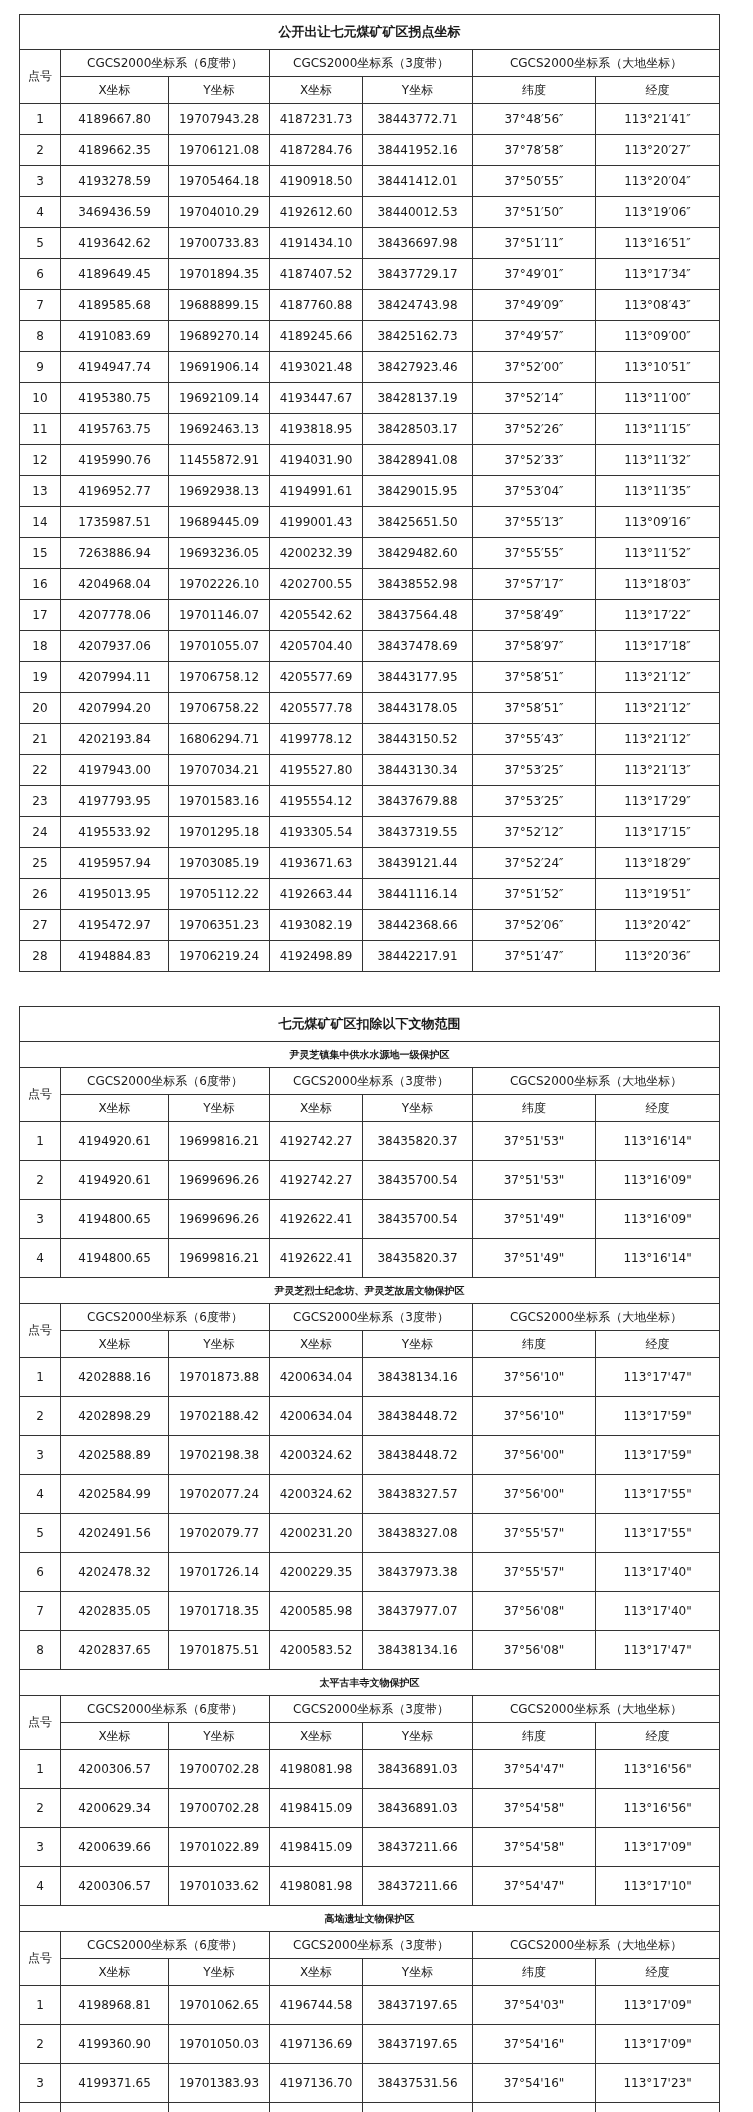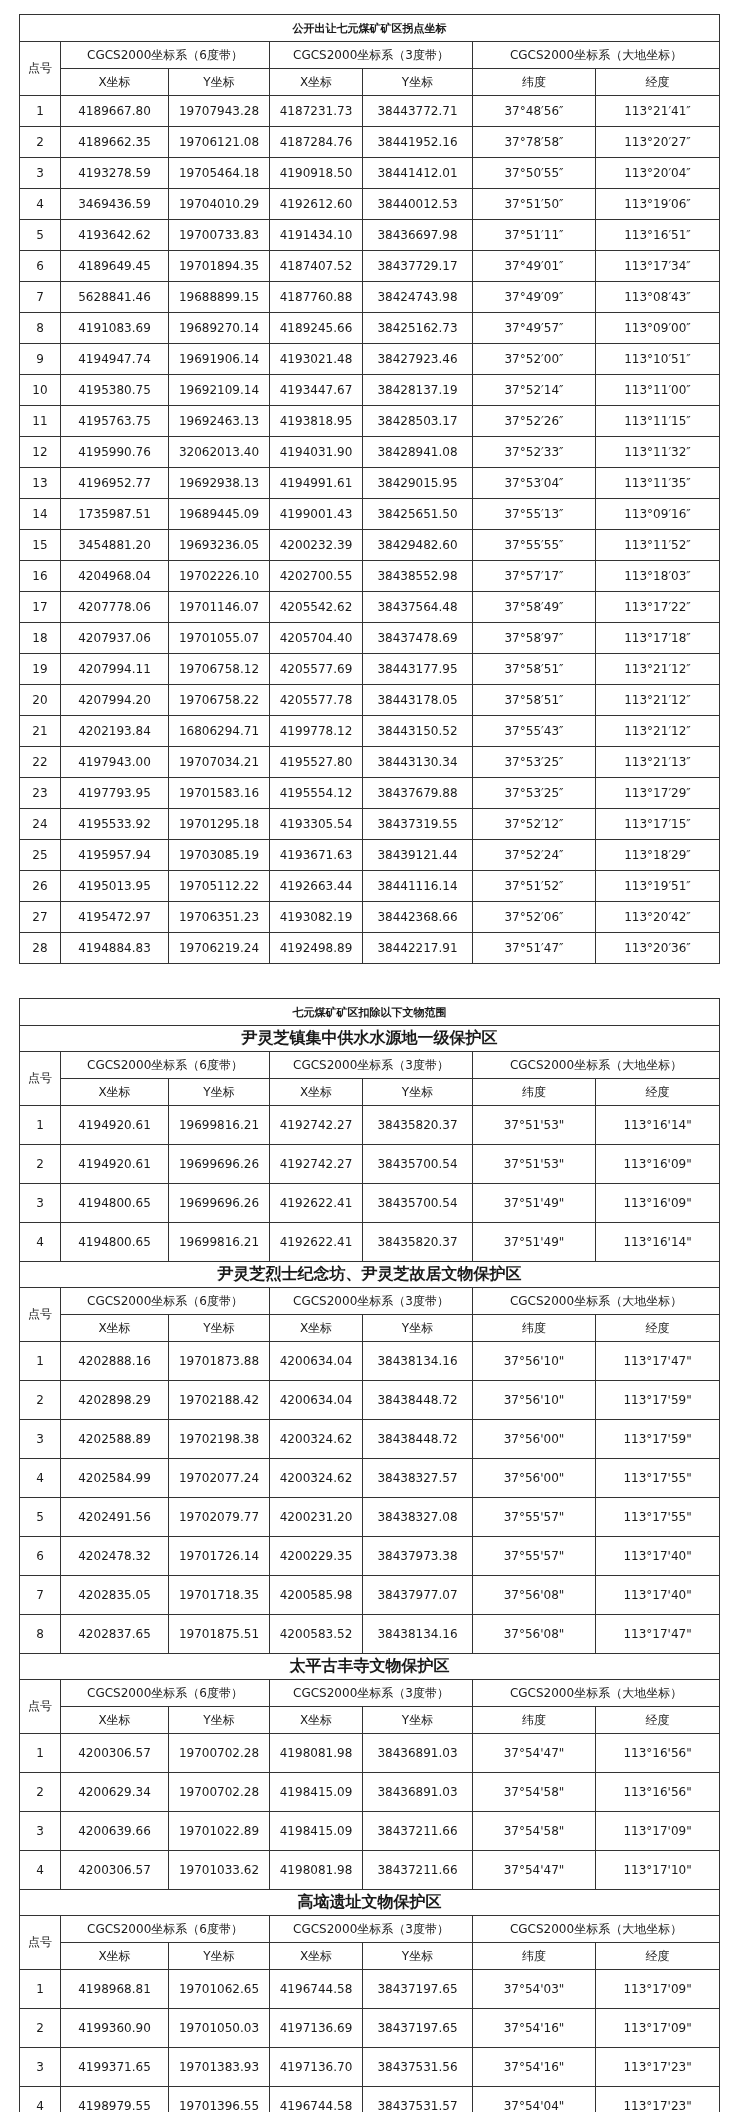--- a/index.html
+++ b/index.html
@@ -17,22 +17,22 @@
     margin-left: 19px;
   }
   table.coord th, table.coord td {
     border: 1px solid #333333;
     text-align: center;
     vertical-align: middle;
     padding: 2px;
     overflow: hidden;
     white-space: nowrap;
   }
-  tr.title-row th { height: 27px; font-size: 11px; font-weight: bold; }
-  tr.section-title-row th { height: 26px; font-size: 16px; font-weight: bold; text-align: center; }
+  tr.title-row th { height: 35px; font-size: 13px; font-weight: bold; }
+  tr.section-title-row th { height: 26px; font-size: 10px; font-weight: bold; text-align: center; }
   tr.group-row th, tr.sub-row th { height: 27px; font-size: 12px; font-weight: normal; }
   tr.data-row td { font-size: 12px; font-weight: normal; }
   tr.data-row.t1 td { height: 31px; }
   tr.data-row.t2 td { height: 39px; }
   #table2 { margin-top: 34px; }
   col.c-point { width: 41px; }
   col.c-x6 { width: 108px; }
   col.c-y6 { width: 101px; }
   col.c-x3 { width: 93px; }
   col.c-y3 { width: 110px; }
@@ -123,21 +123,21 @@
           <td>6</td>
           <td>4189649.45</td>
           <td>19701894.35</td>
           <td>4187407.52</td>
           <td>38437729.17</td>
           <td>37°49′01″</td>
           <td>113°17′34″</td>
         </tr>
         <tr class="data-row t1">
           <td>7</td>
-          <td>5628841.46</td>
+          <td>4189585.68</td>
           <td>19688899.15</td>
           <td>4187760.88</td>
           <td>38424743.98</td>
           <td>37°49′09″</td>
           <td>113°08′43″</td>
         </tr>
         <tr class="data-row t1">
           <td>8</td>
           <td>4191083.69</td>
           <td>19689270.14</td>
@@ -169,21 +169,21 @@
           <td>4195763.75</td>
           <td>19692463.13</td>
           <td>4193818.95</td>
           <td>38428503.17</td>
           <td>37°52′26″</td>
           <td>113°11′15″</td>
         </tr>
         <tr class="data-row t1">
           <td>12</td>
           <td>4195990.76</td>
-          <td>32062013.40</td>
+          <td>11455872.91</td>
           <td>4194031.90</td>
           <td>38428941.08</td>
           <td>37°52′33″</td>
           <td>113°11′32″</td>
         </tr>
         <tr class="data-row t1">
           <td>13</td>
           <td>4196952.77</td>
           <td>19692938.13</td>
           <td>4194991.61</td>
@@ -195,21 +195,21 @@
           <td>14</td>
           <td>1735987.51</td>
           <td>19689445.09</td>
           <td>4199001.43</td>
           <td>38425651.50</td>
           <td>37°55′13″</td>
           <td>113°09′16″</td>
         </tr>
         <tr class="data-row t1">
           <td>15</td>
-          <td>3454881.20</td>
+          <td>7263886.94</td>
           <td>19693236.05</td>
           <td>4200232.39</td>
           <td>38429482.60</td>
           <td>37°55′55″</td>
           <td>113°11′52″</td>
         </tr>
         <tr class="data-row t1">
           <td>16</td>
           <td>4204968.04</td>
           <td>19702226.10</td>

